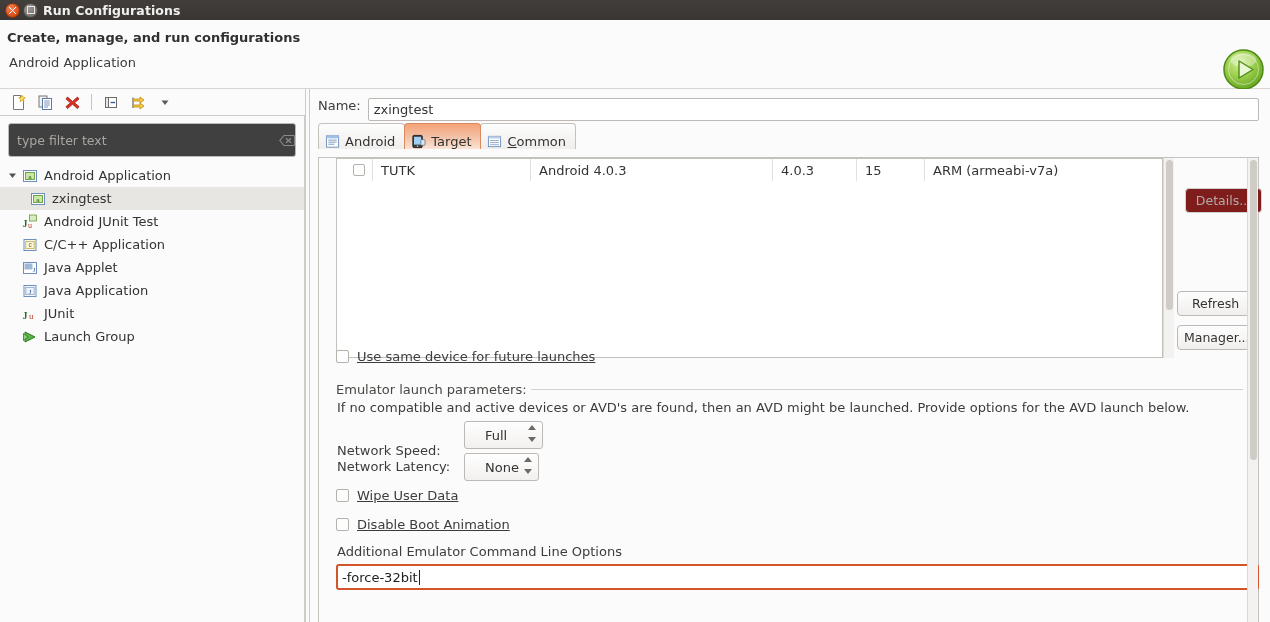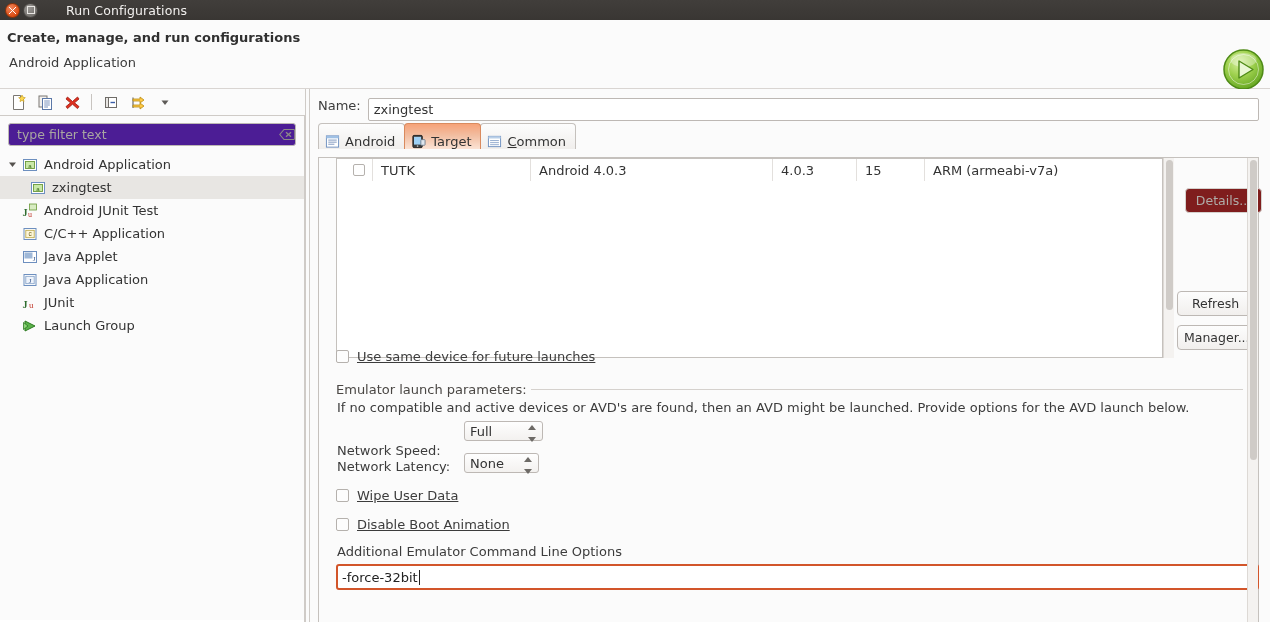--- a/index.html
+++ b/index.html
@@ -45,22 +45,22 @@
     border: 1px solid #4a4744;
   }
   .win-max::after {
     content: "";
     width: 6px; height: 6px;
     border: 1.5px solid #e8e6e3;
   }
   #window-title {
     color: #f2f0ee;
     font-size: 12.5px;
-    font-weight: normal;
-    margin-left: 25px;
+    font-weight: bold;
+    margin-left: 2px;
     letter-spacing: 0.1px;
   }
 
   
   #header {
     background: #fbfbfb;
     height: 69px;
     position: relative;
     border-bottom: 1px solid #d9d5d2;
   }
@@ -120,24 +120,24 @@
     border: 1px solid #cfcbc7;
     border-top: none;
     border-bottom: none;
     border-left: none;
     background: #ffffff;
     padding: 0;
     position: relative;
   }
   #filter-row { padding: 7px 8px 4px 8px; background: #fbfbfb; }
   #filter-box {
-    height: 23px;
+    height: 34px;
     border: 1px solid #bdb8b4;
     border-radius: 3px;
-    background: #4c1d95;
+    background: #404040;
     display: flex;
     align-items: center;
     padding: 0 0 0 6px;
   }
   #filter-input {
     flex: 1;
     border: none; outline: none;
     background: transparent;
     font-family: inherit;
     font-size: 12.5px;
@@ -361,27 +361,27 @@
   #group-line {
     position: absolute;
     height: 1px;
     background: #d5d1cd;
   }
   .static-text { position: absolute; font-size: 13px; color: #3c3c3c; white-space: nowrap; }
 
   
   .spinner {
     position: absolute;
-    height: 20px;
+    height: 28px;
     border: 1px solid #bdb8b4;
     border-radius: 3px;
     background: linear-gradient(to bottom, #fefefe, #f3f1ef);
     display: flex;
     align-items: center;
-    padding-left: 5px;
+    padding-left: 20px;
     font-size: 13px;
     color: #333;
   }
   .spin-arrows {
     position: absolute;
     right: 6px; top: 3px;
     width: 9px; height: 17px;
     display: flex; flex-direction: column; justify-content: space-between;
     align-items: center;
   }

